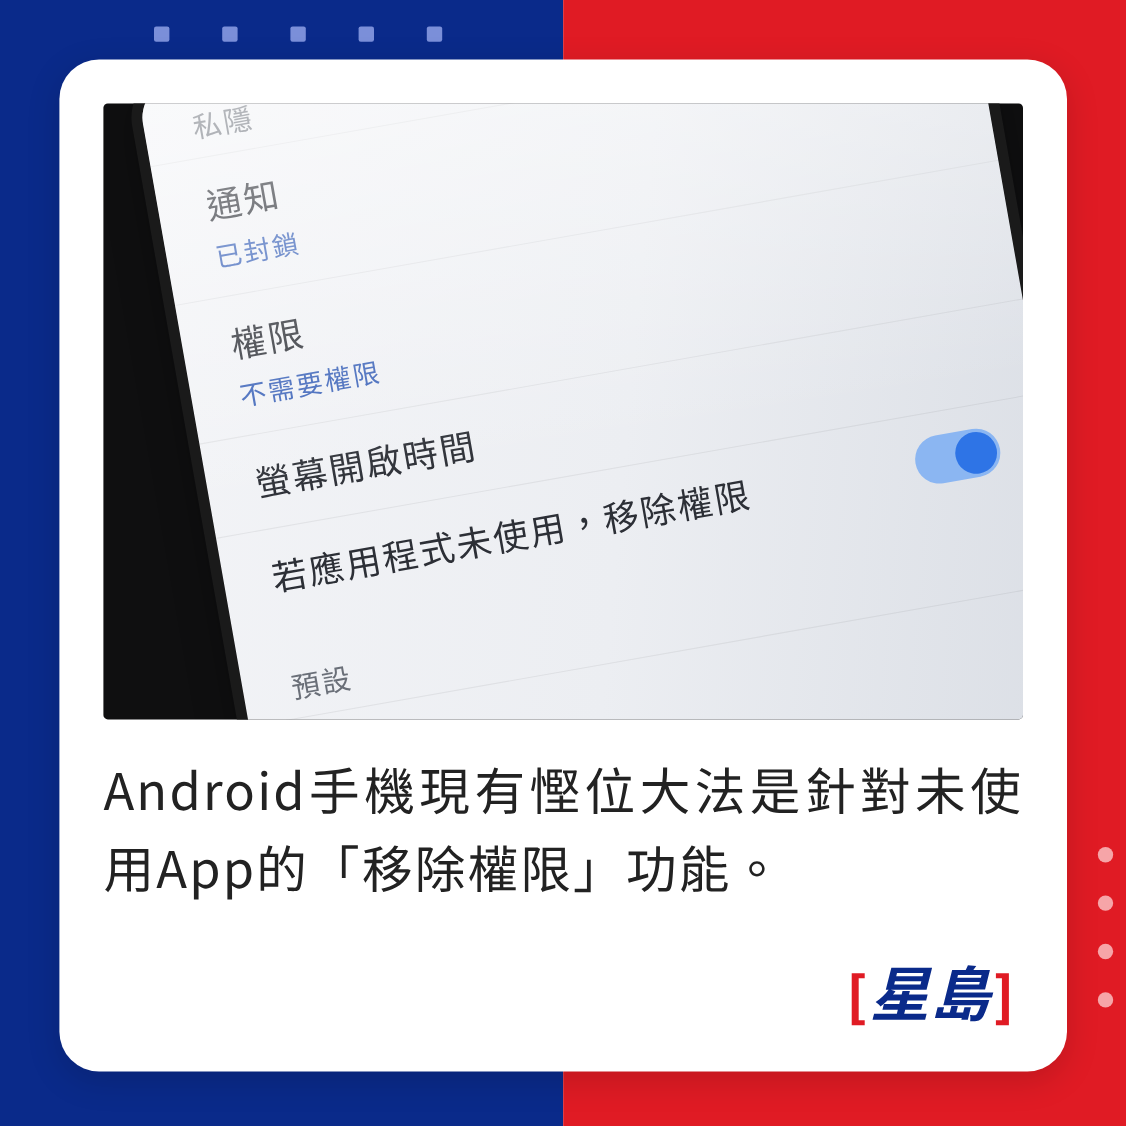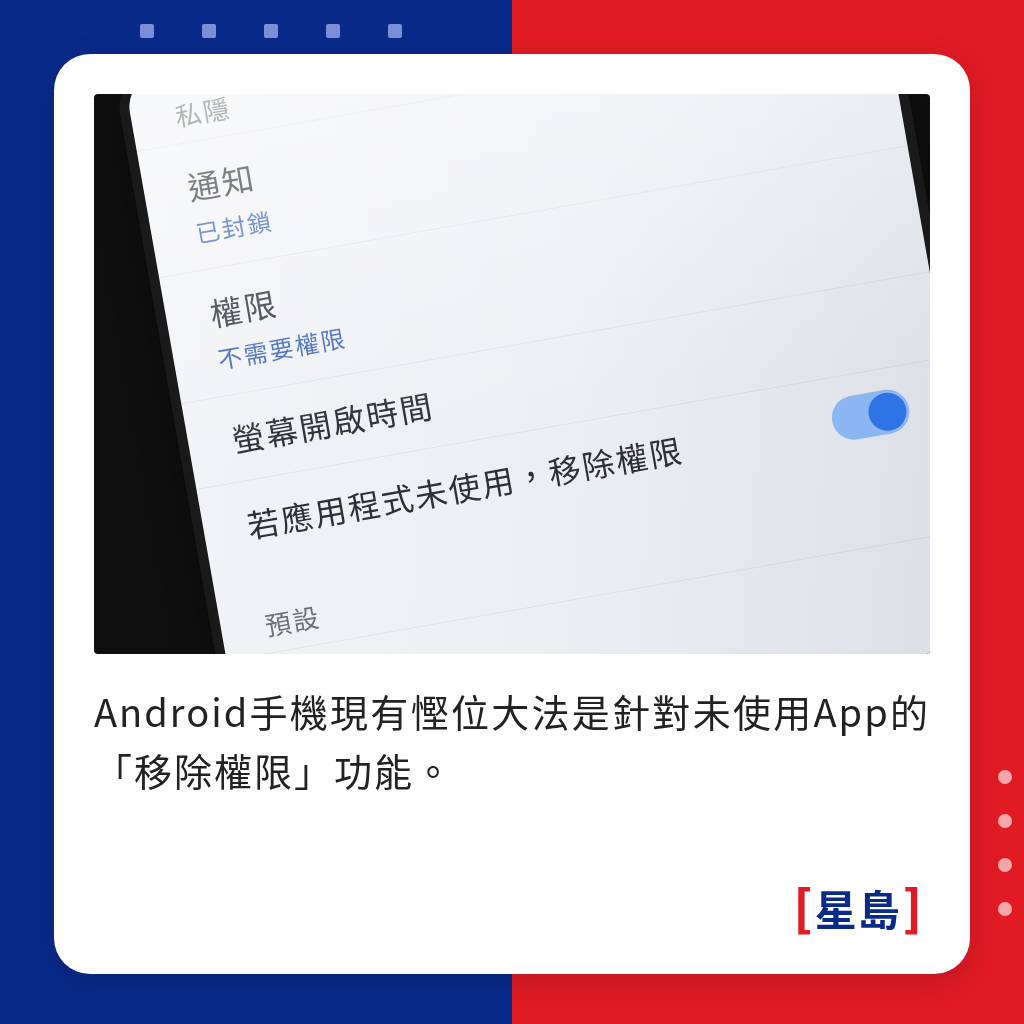--- a/index.html
+++ b/index.html
@@ -29,26 +29,26 @@
   .screen::before { content:""; position:absolute; left:0; right:0; top:0; height:50%; background: linear-gradient(180deg, rgba(255,255,255,.55), rgba(255,255,255,0)); pointer-events:none; }
   .shead { font-size: 26px; color: #6a6f78; padding: 26px 44px 10px 44px; letter-spacing: 2px; }
   .srow { padding: 20px 44px 20px 44px; border-top: 1px solid rgba(0,0,0,.06); display: flex; align-items: center; justify-content: space-between; }
   .srow:first-of-type { border-top: none; }
   .stitle { font-size: 32px; color: #2c2f36; letter-spacing: 2px; }
   .ssub { font-size: 24px; color: #3a62b8; margin-top: 6px; letter-spacing: 2px; }
   .toggle { width: 78px; height: 44px; border-radius: 22px; background: #8bb6f2; position: relative; flex: none; }
   .toggle .knob { position: absolute; right: 3px; top: 3px; width: 38px; height: 38px; border-radius: 50%; background: #2e74e6; }
 
   
-  .caption { margin-top: 28px; font-size: 38px; line-height: 1.55; color: #222; letter-spacing: 2px; text-align: justify; text-align-last: left; text-justify: inter-character; }
+  .caption { margin-top: 28px; font-size: 46px; line-height: 1.55; color: #222; letter-spacing: 2px; text-align: justify; text-align-last: left; text-justify: inter-character; }
 
   
   .logo { position: absolute; right: 46px; bottom: 34px; display: flex; align-items: baseline; font-weight: 700; }
   .logo .brk { color: #e01b24; font-size: 48px; font-weight: 900; margin: 0 2px; }
-  .logo .xd { color: #0a2a8a; font-size: 42px; letter-spacing: 1px; }
+  .logo .xd { color: #0a2a8a; font-size: 54px; font-style: italic; letter-spacing: 1px; }
   .logo .tt { color: #e01b24; font-size: 42px; font-style: italic; letter-spacing: 1px; }
 </style>
 </head>
 <body>
 
 <div class="bg">
   <div class="blue"></div>
   <div class="red"></div>
 </div>
 

